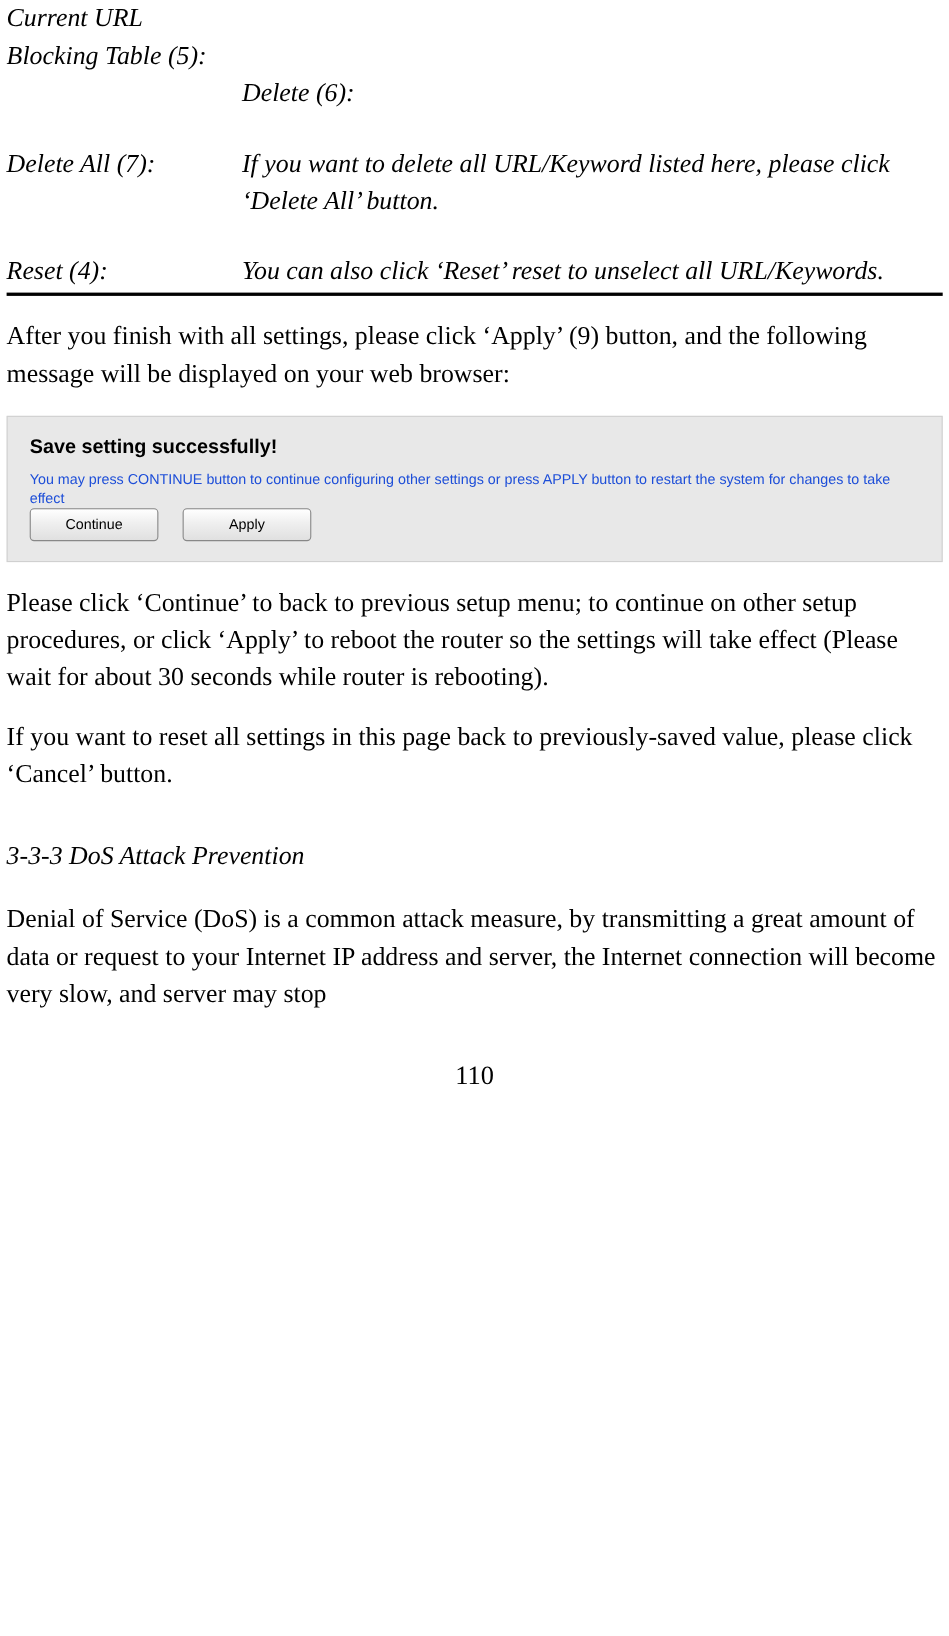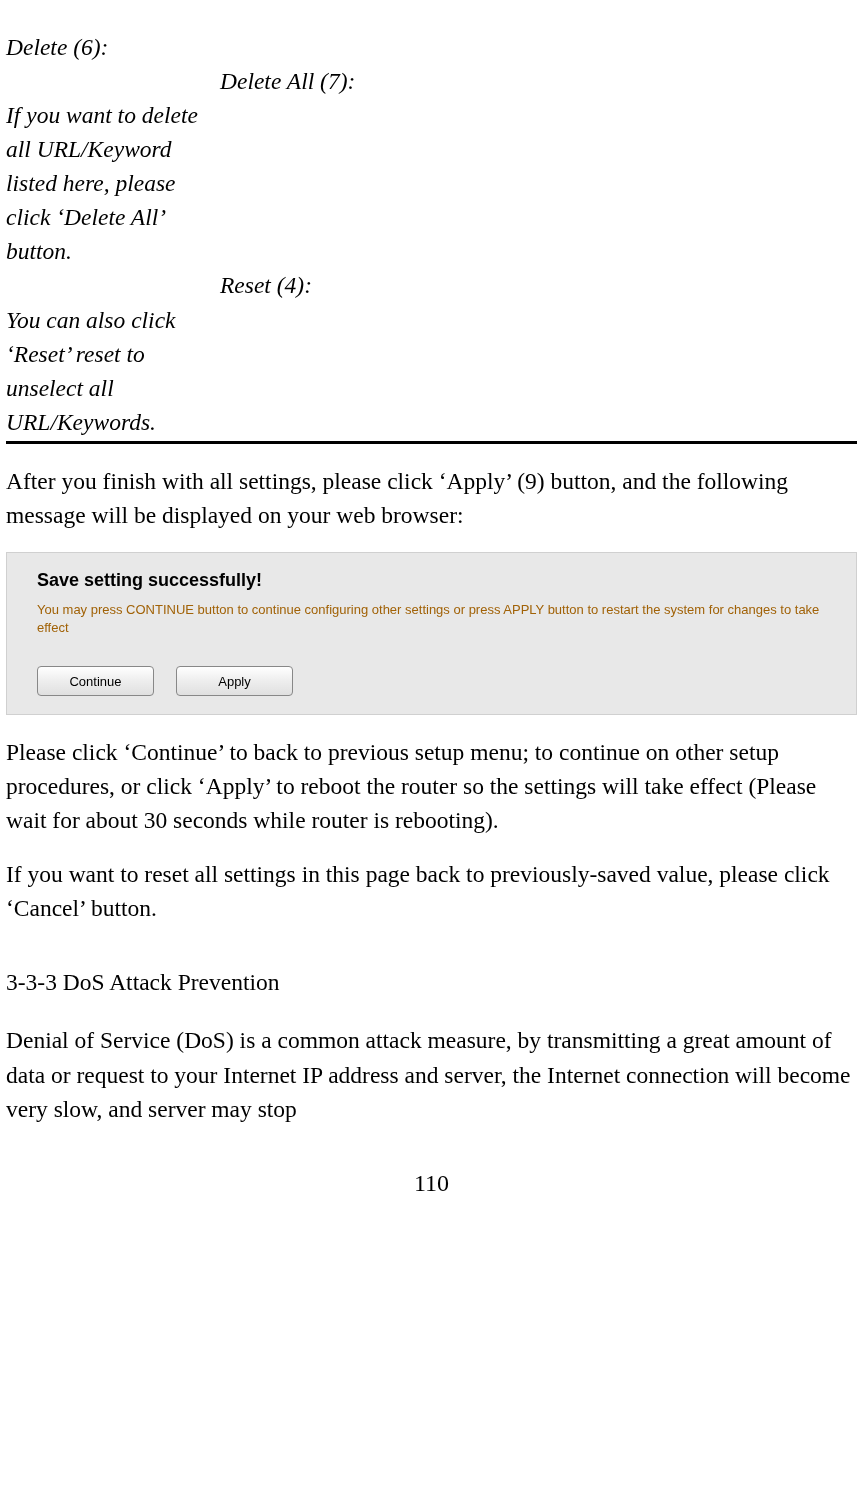--- a/index.html
+++ b/index.html
@@ -33,36 +33,35 @@
       border: none;
       border-top: 3px solid #000;
       margin: 2px 0 10px 0;
     }
     .para {
       margin: 20px 0;
     }
     .dialog-box {
       background: #e8e8e8;
       border: 1px solid #d0d0d0;
-      padding: 14px 14px 18px 30px;
+      padding: 14px 14px 18px 20px;
       margin: 20px 0;
     }
     .dialog-title {
       font-family: Arial, sans-serif;
       font-weight: bold;
       font-size: 18px;
       color: #000;
       margin-bottom: 8px;
     }
     .dialog-text {
       font-family: Arial, sans-serif;
       font-size: 13px;
-      color: #a16207;
+      color: #1d4ed8;
       line-height: 1.35;
-      margin-bottom: 30px;
     }
     .dialog-buttons {
       display: flex;
       gap: 22px;
     }
     .btn {
       font-family: Tahoma, Arial, sans-serif;
       font-size: 13px;
       color: #000;
       background: linear-gradient(to bottom, #ffffff 0%, #efefef 45%, #e0e0e0 100%);
@@ -70,31 +69,33 @@
       border-radius: 4px;
       padding: 3px 0;
       width: 115px;
       height: 22px;
       cursor: pointer;
       box-sizing: content-box;
     }
     .section-heading {
       margin-top: 40px;
       margin-bottom: 24px;
+      font-style: italic;
     }
     .page-num {
       text-align: center;
       font-size: 24px;
       margin-top: 40px;
     }
   </style>
 </head>
 <body>
 
 <div class="definitions">
+  <div class="term">Current URL Blocking Table (5):</div>
   <div class="row-gap"></div>
     <div class="row-gap"></div>
   <div class="term">Delete (6):</div>
   <div class="row-gap"></div>
     <div class="row-gap"></div>
   <div class="term">Delete All (7):</div>
   <div class="desc">If you want to delete all URL/Keyword listed here, please click ‘Delete All’ button.</div>
   <div class="row-gap"></div>
     <div class="row-gap"></div>
   <div class="term">Reset (4):</div>

